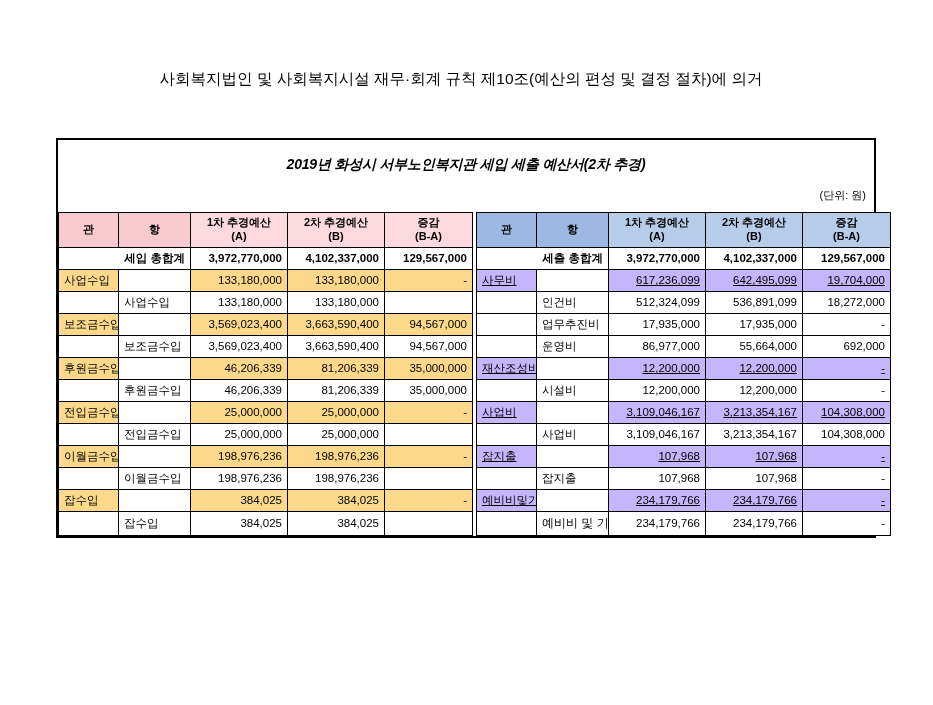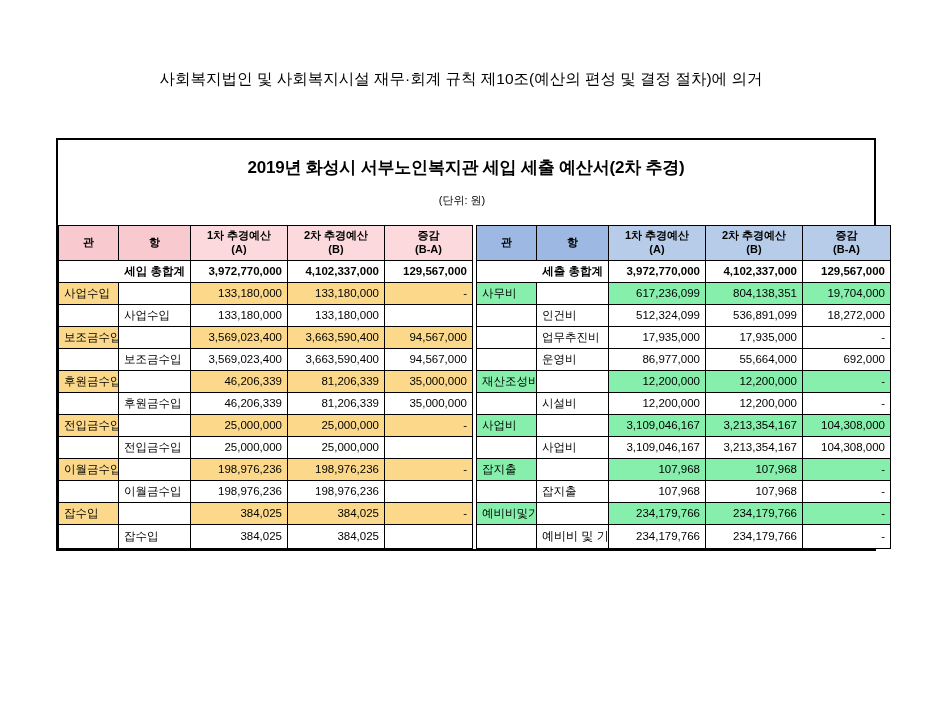--- a/index.html
+++ b/index.html
@@ -34,29 +34,30 @@
     position: absolute;
     left: 56px;
     top: 138px;
     width: 820px;
     border: 2px solid #000;
     box-sizing: border-box;
     background: #fff;
   }
   .doc-title {
     text-align: center;
-    font-size: 17px;
+    font-size: 14px;
     font-weight: bold;
     padding: 16px 0 14px 0;
     letter-spacing: -0.2px;
+    font-style: italic;
   }
   .unit {
-    text-align: center;
+    text-align: right;
     font-size: 11px;
-    padding: 0 8px 17px 0;
+    padding: 0 8px 9px 0;
   }
   table.budget {
     border-collapse: collapse;
     width: 100%;
     table-layout: fixed;
     font-size: 11.5px;
   }
   table.budget td {
     border: 1px solid #000;
     padding: 3px 5px;
@@ -82,21 +83,21 @@
     text-align: right;
     background: #ffffff;
   }
   .num {
     text-align: right;
     font-variant-numeric: tabular-nums;
   }
   .lbl { text-align: left; margin-top: 14px; }
   .ctr { text-align: center; }
   .yellow { background: #fcd98a; }
-  .green  { background: #86efac; }
+  .green  { background: #c4b5fd; text-decoration: underline; }
   .white  { background: #ffffff; }
   .nb { border: none !important; background: #fff !important; }
 </style>
 </head>
 <body>
 
 <div class="page">
 
   <div class="notice">
     <div>사회복지법인 및 사회복지시설 재무·회계 규칙 제10조(예산의 편성 및 결정 절차)에 의거</div>
@@ -168,21 +169,21 @@
         <tr>
           <td class="lbl yellow">사업수입</td>
           <td class="lbl white"></td>
           <td class="num yellow">133,180,000</td>
           <td class="num yellow">133,180,000</td>
           <td class="num yellow">-</td>
           <td class="nb"></td>
           <td class="lbl green">사무비</td>
           <td class="lbl white"></td>
           <td class="num green">617,236,099</td>
-          <td class="num green">804,138,351</td>
+          <td class="num green">642,495,099</td>
           <td class="num green">19,704,000</td>
         </tr>
 
         <tr>
           <td class="lbl white"></td>
           <td class="lbl white">사업수입</td>
           <td class="num white">133,180,000</td>
           <td class="num white">133,180,000</td>
           <td class="num white"></td>
           <td class="nb"></td>

